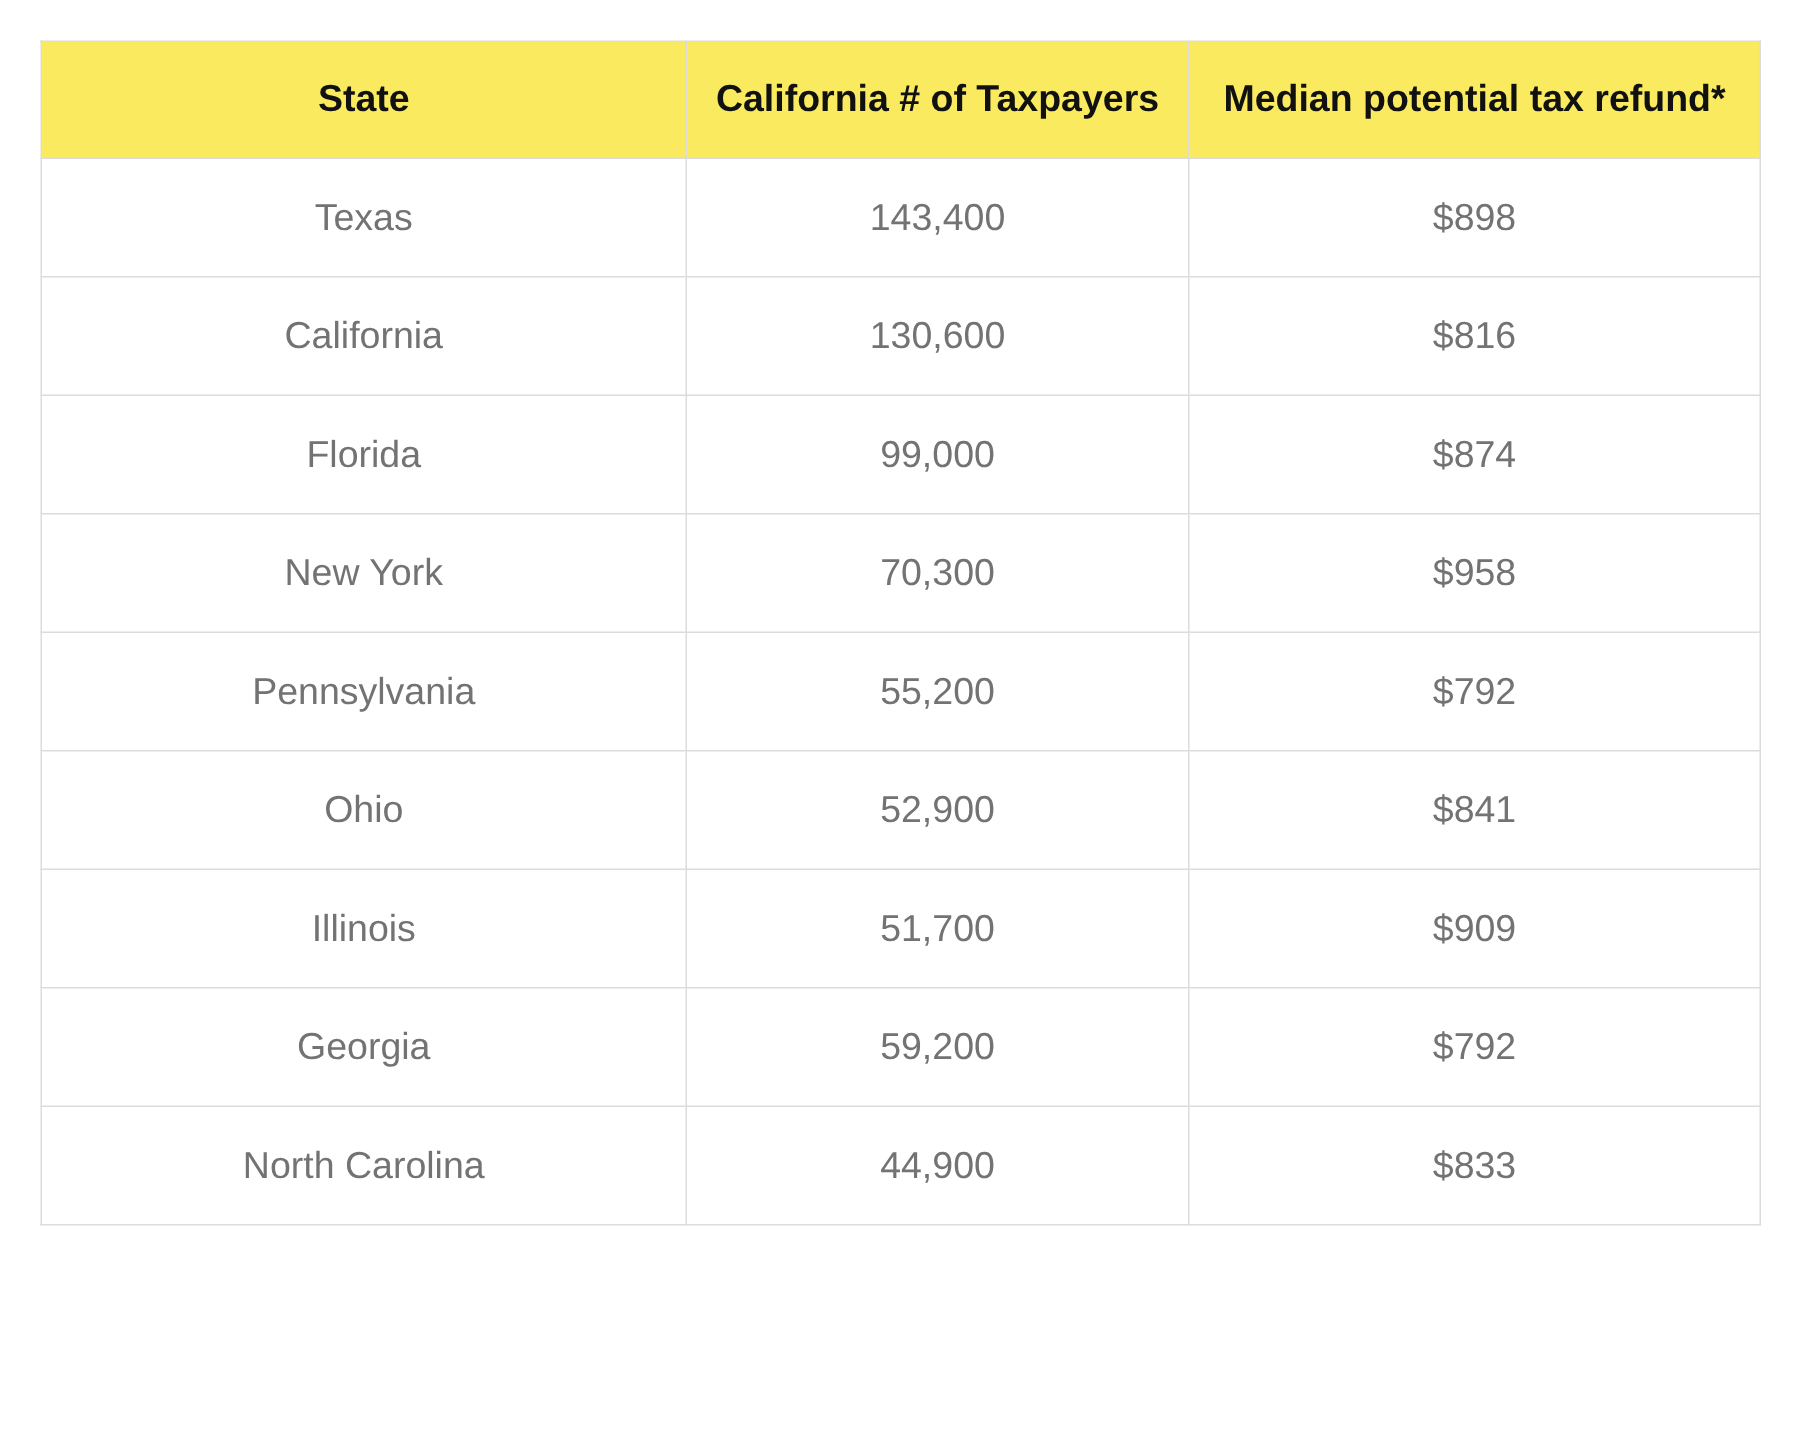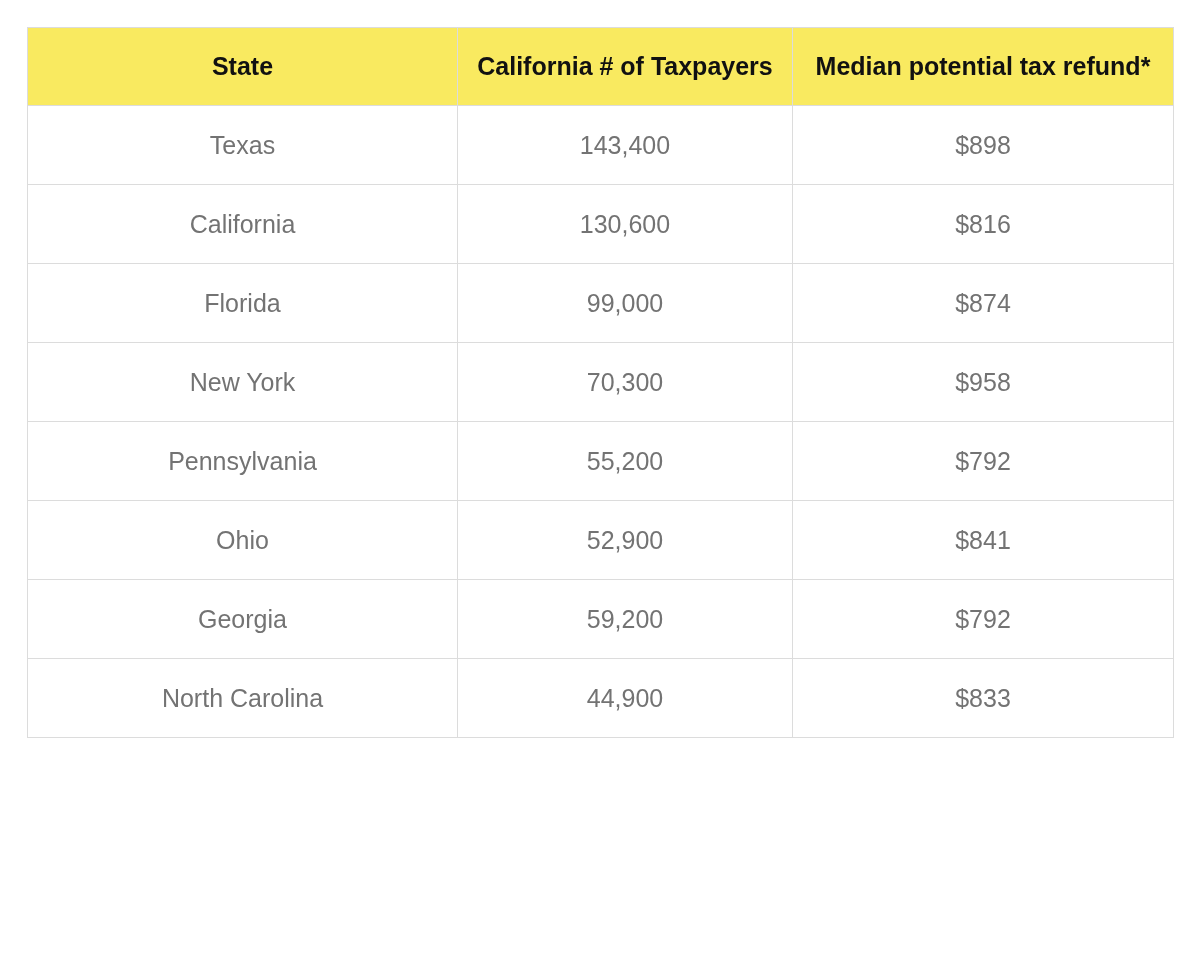--- a/index.html
+++ b/index.html
@@ -97,20 +97,25 @@
         <td>Pennsylvania</td>
         <td>55,200</td>
         <td>$792</td>
       </tr>
       <tr>
         <td>Ohio</td>
         <td>52,900</td>
         <td>$841</td>
       </tr>
       <tr>
+        <td>Illinois</td>
+        <td>51,700</td>
+        <td>$909</td>
+      </tr>
+      <tr>
         <td>Georgia</td>
         <td>59,200</td>
         <td>$792</td>
       </tr>
       <tr>
         <td>North Carolina</td>
         <td>44,900</td>
         <td>$833</td>
       </tr>
     </tbody>

